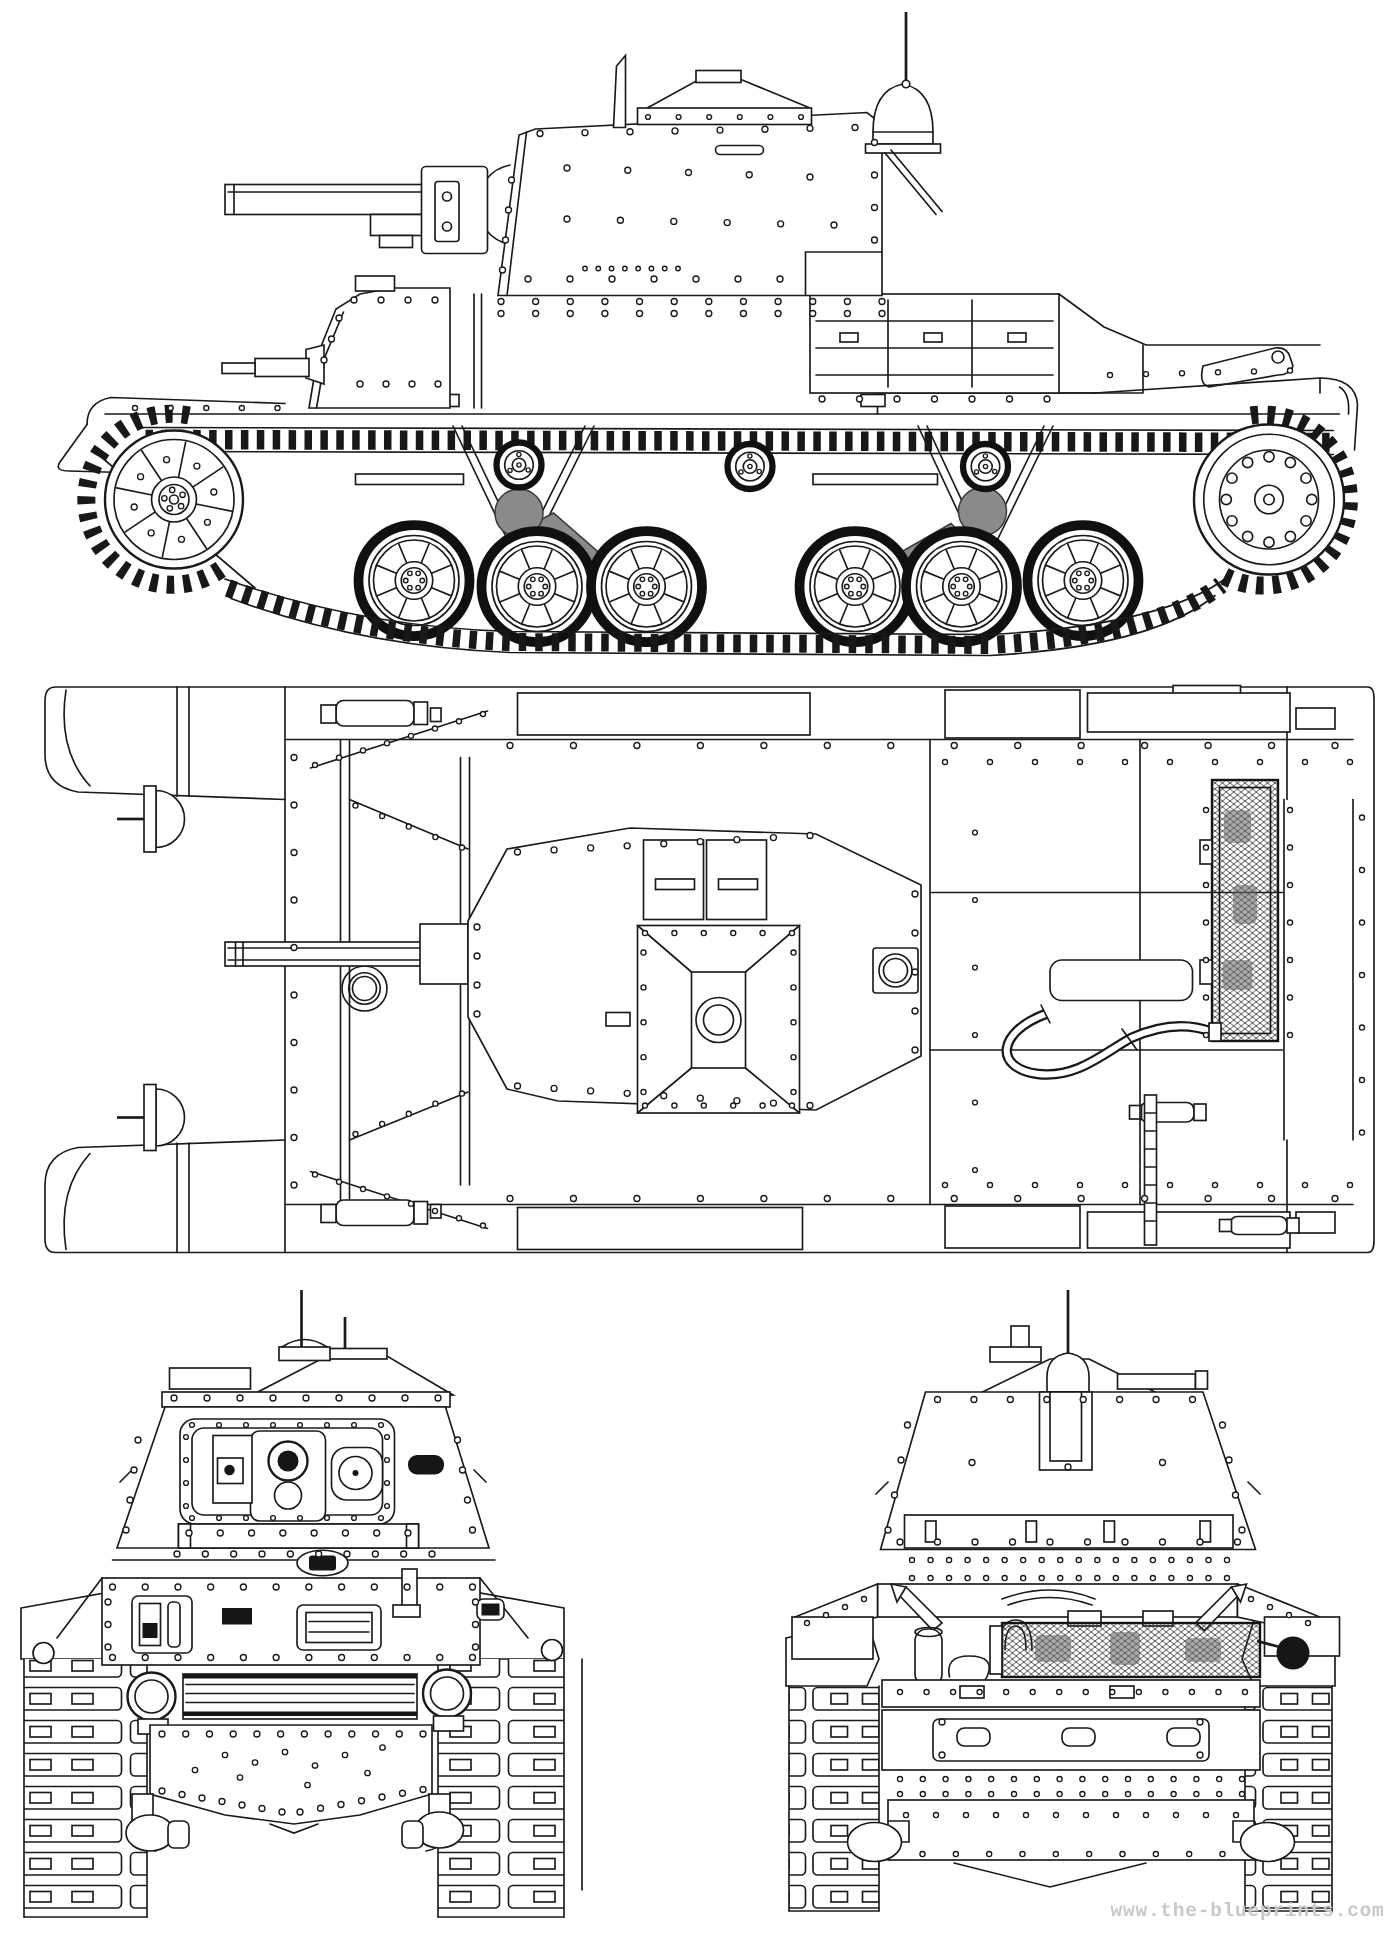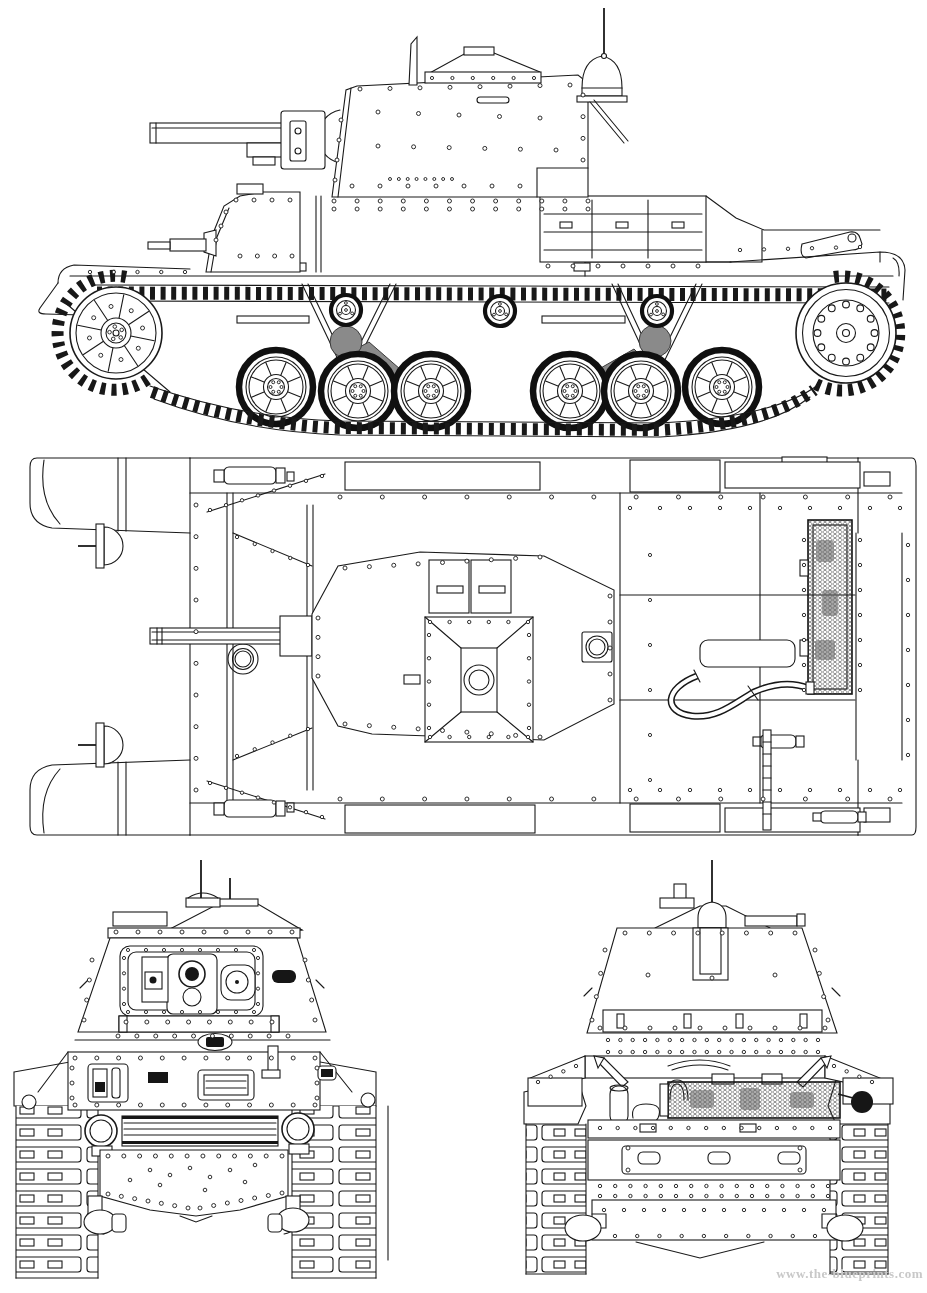--- a/index.html
+++ b/index.html
@@ -1,17 +1,17 @@
 <!DOCTYPE html>
 <html><head>
 <meta charset="utf-8">
 <style>
   html,body{margin:0;padding:0;background:#fff;}
   #canvas{position:relative;width:927px;height:1293px;background:#fff;overflow:hidden;
-          font-family:Liberation Serif, serif;}
+          font-family:Liberation Mono, monospace;}
   svg{position:absolute;left:0;top:0;}
   .k{stroke:#1a1a1a;fill:none;stroke-width:1.1;stroke-linecap:round;}
   .k2{stroke:#1a1a1a;fill:none;stroke-width:1.8;}
   .kf{fill:#fff;stroke:#1a1a1a;stroke-width:1.1;}
   .kf2{fill:#fff;stroke:#1a1a1a;stroke-width:1.6;}
   .d{fill:#161616;stroke:none;}
   .rv{fill:#fff;stroke:#1a1a1a;stroke-width:.9;}
   .wt{fill:#fff;stroke:#101010;stroke-width:6.5;}
   .wt2{fill:#fff;stroke:#101010;stroke-width:4.2;}
   .gray{fill:#8a8a8a;stroke:#3a3a3a;stroke-width:1;}

